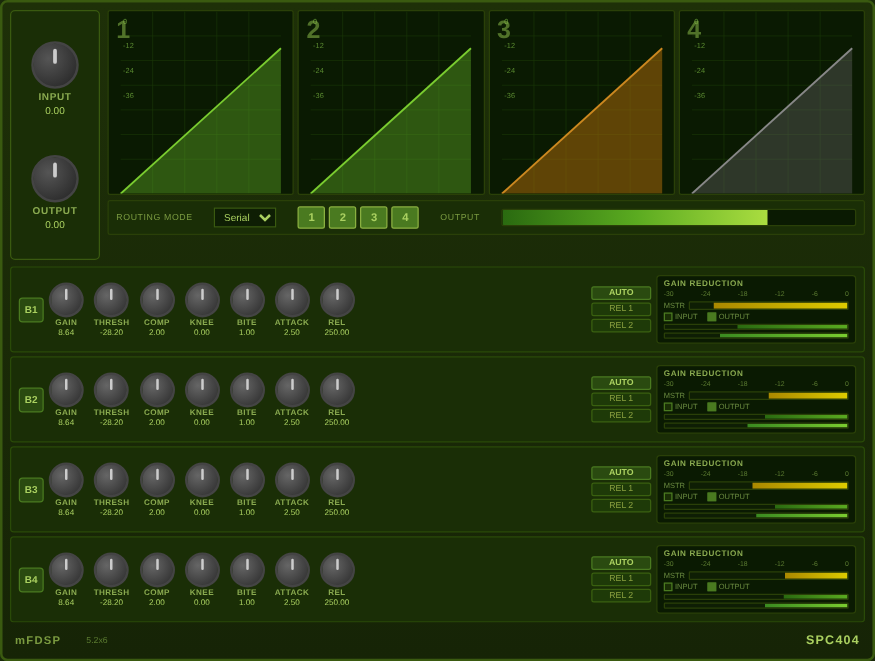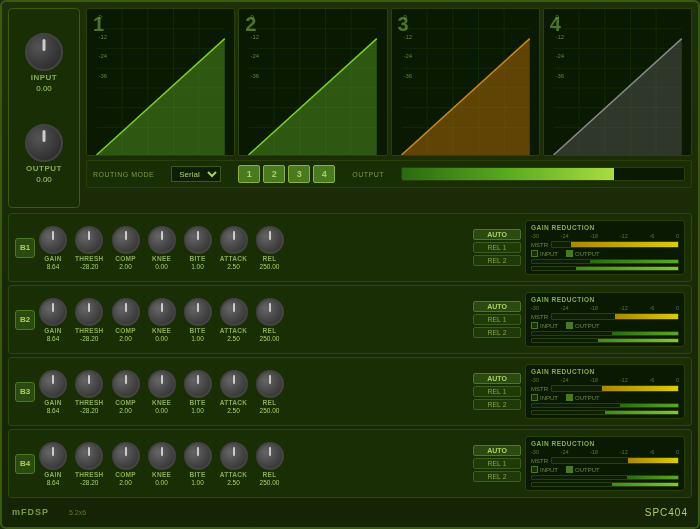--- a/index.html
+++ b/index.html
@@ -423,21 +423,21 @@
     }
 
     .brand-version {
       font-size: 7px;
       color: #5a7a30;
     }
 
     .product-name {
       font-size: 10px;
       color: #aad060;
-      font-weight: normal;
+      font-weight: bold;
       letter-spacing: 1px;
     }
 
     
     svg text { font-family: Arial, sans-serif; }
 
     .mstr-label {
       font-size: 6px;
       color: #6a8a40;
     }

